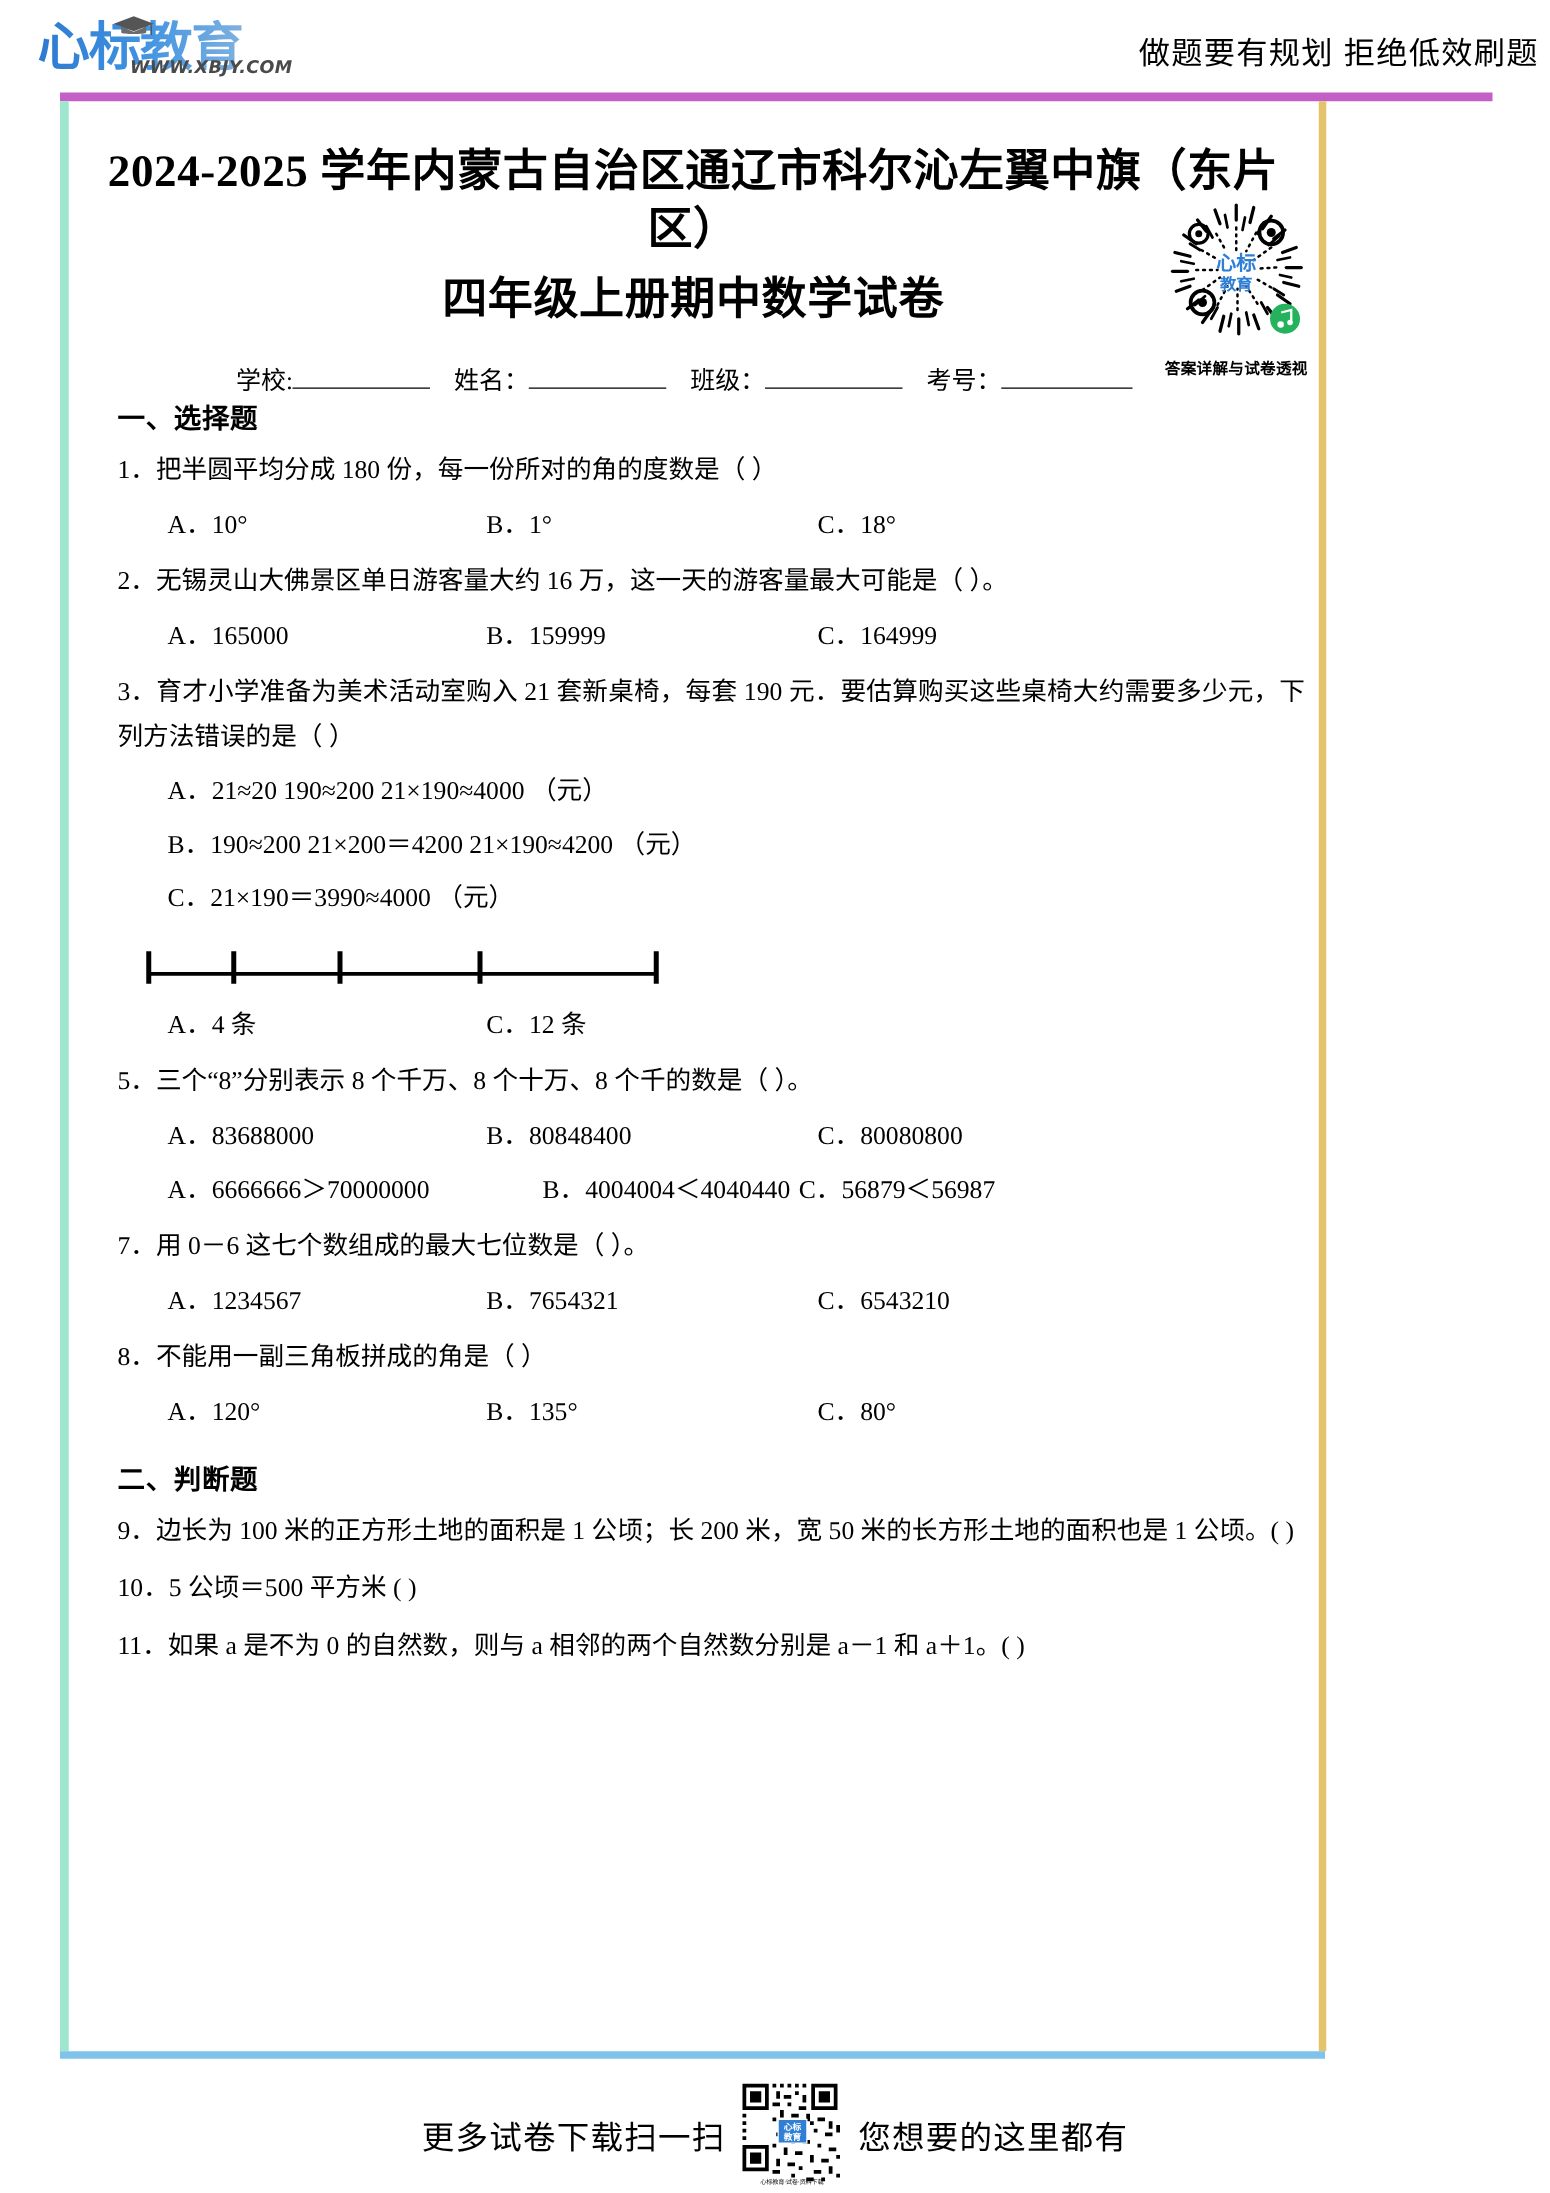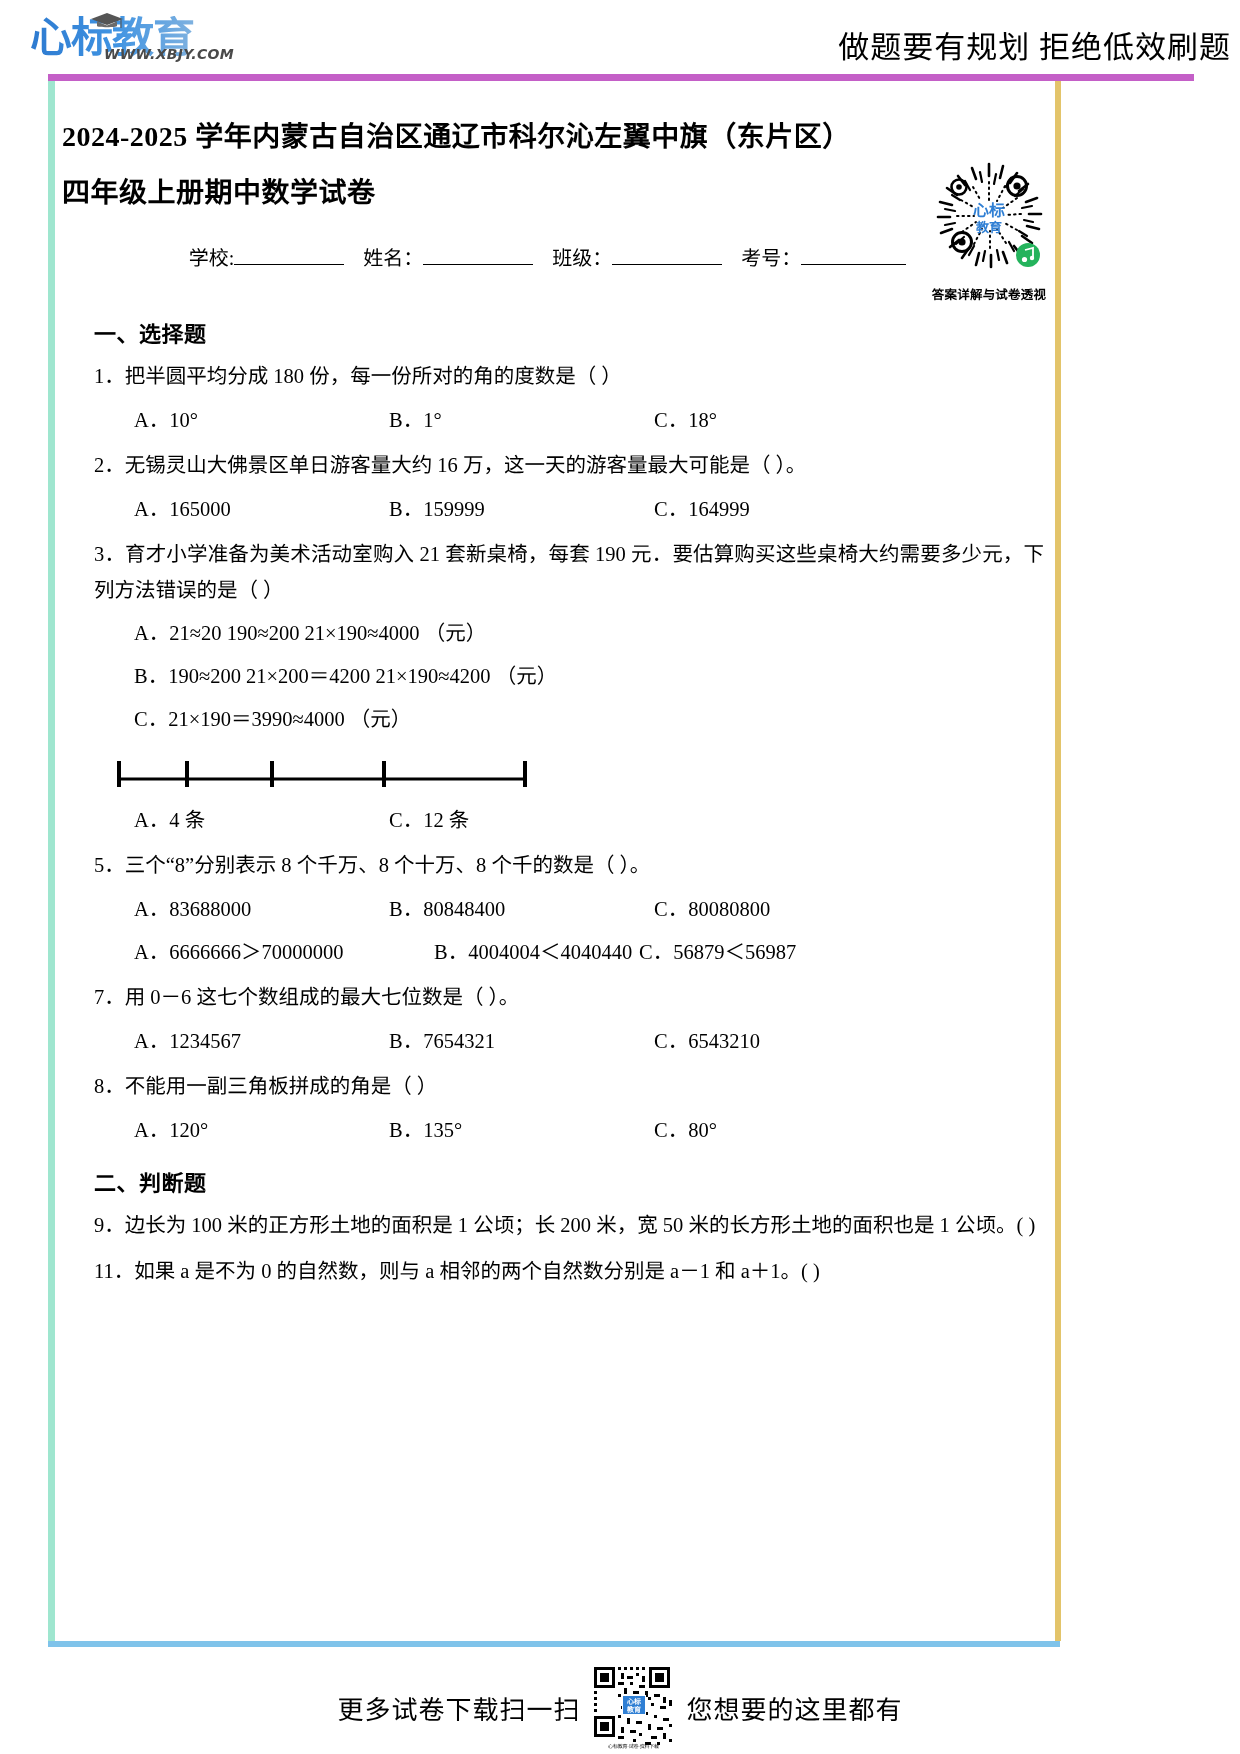--- a/index.html
+++ b/index.html
@@ -60,22 +60,22 @@
     font-size: 14px;
     font-weight: bold;
     font-style: italic;
     color: #4a4a4a;
     letter-spacing: .3px;
   }
   #masthead-slogan {
     position: absolute;
     right: 28px;
     top: 22px;
-    font-size: 31px;
-    font-family: Liberation Serif, serif;
+    font-size: 25px;
+    font-family: Liberation Sans, sans-serif;
     letter-spacing: 1px;
     white-space: nowrap;
   }
 
   
   #frame-top {
     position: absolute;
     left: 48px; top: 74px;
     width: 1146px; height: 7px;
     background: #c45fc7;
@@ -102,22 +102,23 @@
   
   #sheet {
     position: absolute;
     left: 62px;
     top: 88px;
     width: 985px;
     height: 1545px;
   }
 
   .doc-title {
+    text-align: center;
     font-weight: bold;
-    font-size: 28px;
+    font-size: 36px;
     line-height: 46px;
     letter-spacing: .5px;
   }
   .doc-title.line1 { margin-top: 26px; }
   .doc-title.line2 { margin-top: 10px; }
 
   #info-line {
     margin-top: 26px;
     text-align: center;
     font-size: 20px;
@@ -423,20 +424,21 @@
     <div class="q-stem">8．不能用一副三角板拼成的角是（ ）</div>
     <div class="opts">
       <span class="opt opt-a">A．120°</span>
       <span class="opt opt-b">B．135°</span>
       <span class="opt opt-c">C．80°</span>
     </div>
 
     <div class="section-head">二、判断题</div>
 
     <div class="q-stem">9．边长为 100 米的正方形土地的面积是 1 公顷；长 200 米，宽 50 米的长方形土地的面积也是 1 公顷。(        )</div>
+    <div class="q-stem">10．5 公顷＝500 平方米  (        )</div>
     <div class="q-stem">11．如果 a 是不为 0 的自然数，则与 a 相邻的两个自然数分别是 a－1 和 a＋1。(        )</div>
 
   </div>
 </div>
 
 <div id="footer">
   <div id="footer-inner">
     <span id="footer-left">更多试卷下载扫一扫</span>
 
     <div id="footer-qr">

